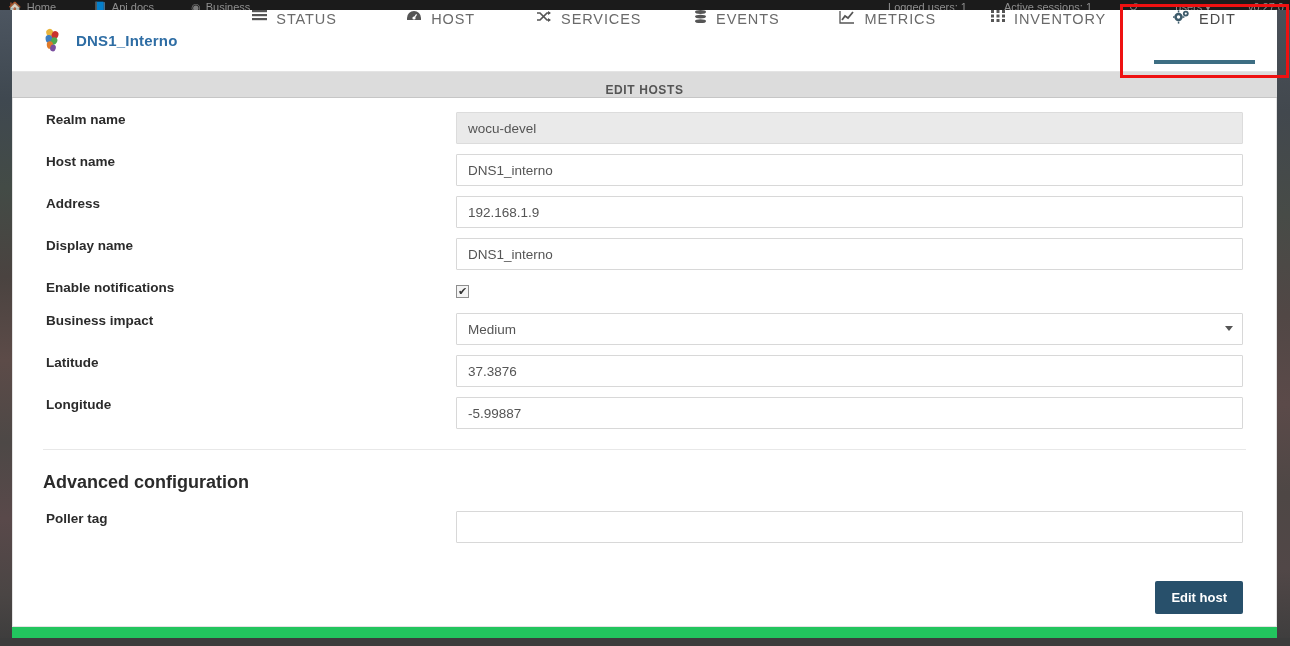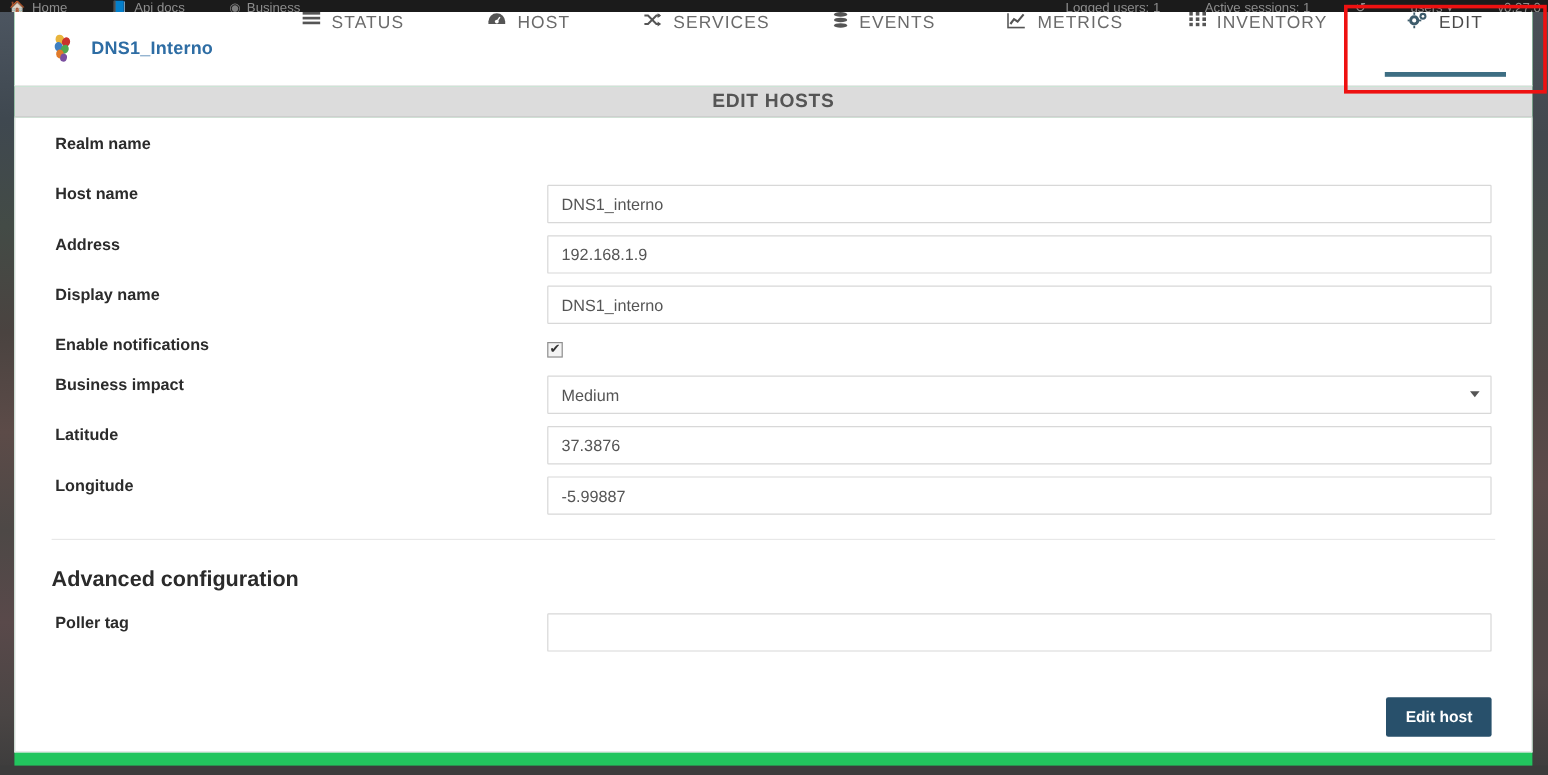--- a/index.html
+++ b/index.html
@@ -78,22 +78,22 @@
     height: 4px; background: #3d6e83;
   }
   .nav-item .highlight-box {
     position: absolute; left: -12px; right: -12px; top: -6px; bottom: -6px;
     border: 3px solid #ee1111; pointer-events: none;
   }
 
   
   #section-bar {
     height: 26px; background: #dcdcdc; border-bottom: 1px solid #c6c6c6;
-    display: flex; align-items: center; justify-content: center;
-    color: #555; font-size: 16px; font-weight: 600; letter-spacing: .6px;
+    display: flex; align-items: flex-end; justify-content: center;
+    color: #555; font-size: 12px; font-weight: 600; letter-spacing: .6px;
   }
 
   
   #card {
     margin: 0 0 0 0; width: 100%;
     border: 1px solid #e3e3e3; border-top: none;
     background: #fff; height: 529px; position: relative;
   }
   .form-row {
     display: flex; align-items: flex-start;
@@ -294,20 +294,23 @@
   <div id="section-bar">
     <span>EDIT HOSTS</span>
   </div>
 
   <div id="card">
 
     <div style="padding-top:14px">
 
       <div class="form-row">
         <div class="lab">Realm name</div>
+        <div class="ctrl">
+          <input class="inp readonly" readonly="" value="wocu-devel" style="">
+        </div>
       </div>
 
       <div class="form-row">
         <div class="lab">Host name</div>
         <div class="ctrl">
           <input class="inp" value="DNS1_interno" style="">
         </div>
       </div>
 
       <div class="form-row">

